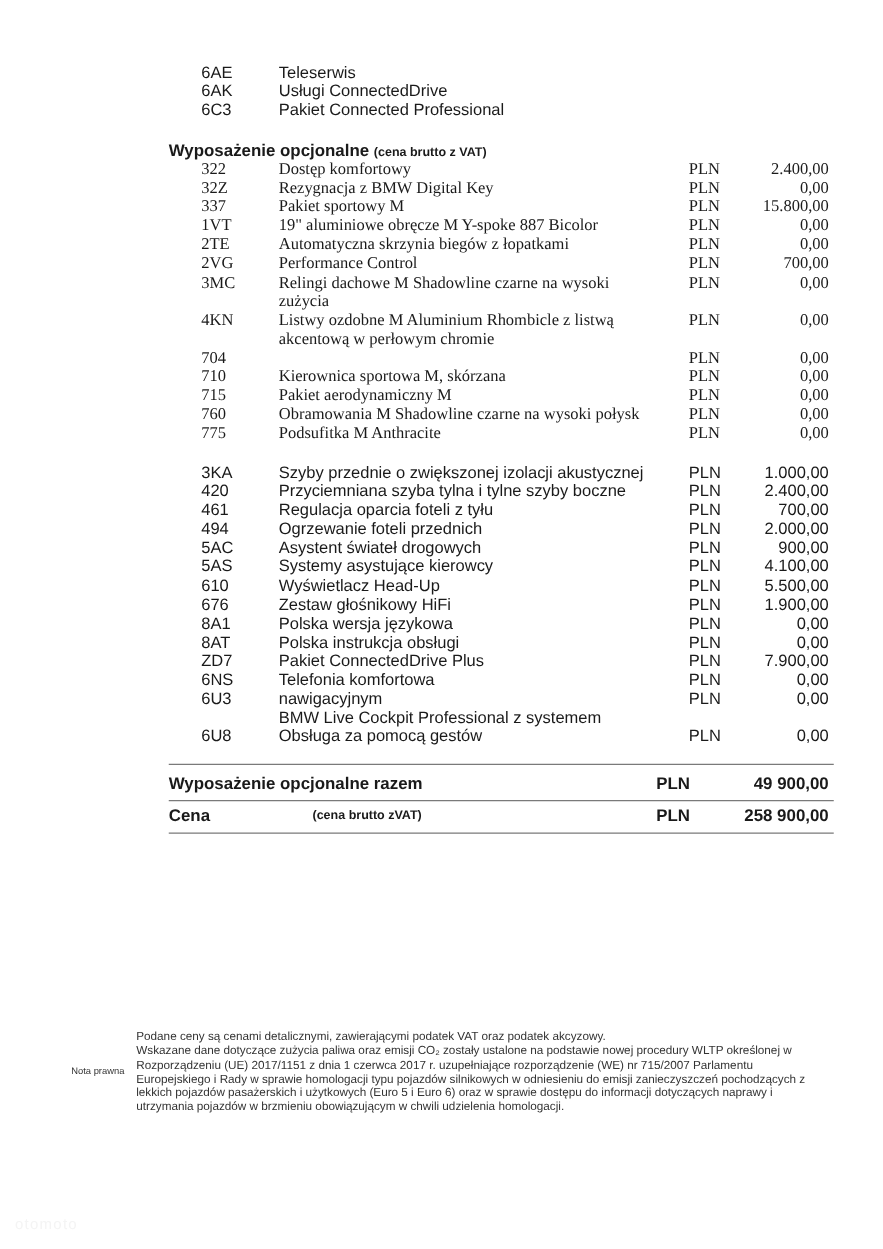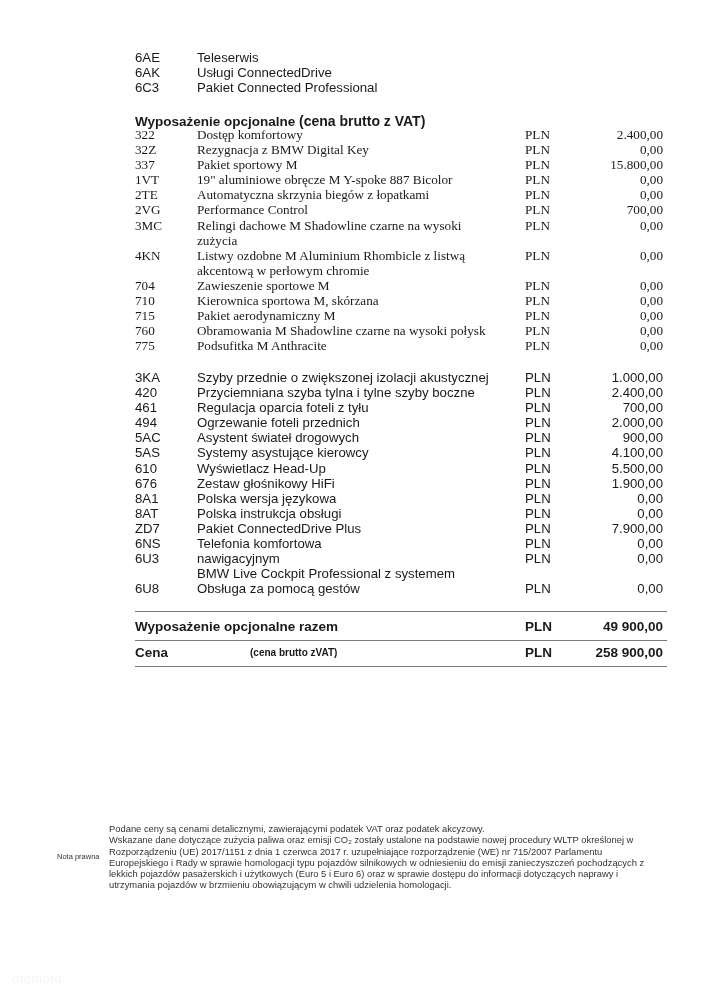--- a/index.html
+++ b/index.html
@@ -2,30 +2,30 @@
 <html><head>
 <meta charset="utf-8">
 <style>
   html, body { margin: 0; padding: 0; background: #ffffff; }
   body {
     width: 706px; height: 999px; position: relative; overflow: hidden;
     font-family: "Liberation Sans", sans-serif; color: #1a1a1a;
   }
   .page { position: absolute; left: 0; top: 0; width: 706px; height: 999px; }
   .block { position: absolute; left: 135px; width: 530px; }
-  .row { position: relative; font-size: 13.2px; line-height: 15.1px; height: 15.1px; }
+  .row { position: relative; font-size: 13.2px; line-height: 15.1px; height: 15.1px; margin-left: 26px; }
   .row.two { height: 30.2px; }
   .code { position: absolute; left: 0; top: 0; width: 62px; }
   .desc { position: absolute; left: 62px; top: 0; width: 320px; }
   .cur  { position: absolute; left: 390px; top: 0; width: 40px; }
   .amt  { position: absolute; right: 2px; top: 0; text-align: right; width: 120px; }
 
   #std { top: 50px; }
   #opt-head { position: absolute; left: 135px; top: 113px; font-weight: bold; font-size: 13.5px; }
-  #opt-head .sub { font-size: 14px; font-weight: bold; }
+  #opt-head .sub { font-size: 10px; font-weight: bold; }
   #opt1 { top: 127px; font-family: Liberation Serif, serif; }
   #opt2 { top: 370px; }
 
   .rule { position: absolute; left: 135px; width: 532px; height: 1px; background: #7a7a7a; }
   .sum { position: absolute; left: 135px; width: 530px; font-weight: bold; font-size: 13.5px; }
   .sum .label { position: absolute; left: 0; top: 0; }
   .sum .note { position: absolute; left: 115px; top: 2px; font-size: 10px; font-weight: bold; }
   .sum .cur { left: 390px; }
   .sum .amt { right: 2px; }
 
@@ -121,23 +121,20 @@
         <span class="code">4KN</span>
         <span class="desc">
           <div>Listwy ozdobne M Aluminium Rhombicle z listwą</div>
           <div>akcentową w perłowym chromie</div>
         </span>
         <span class="cur">PLN</span>
         <span class="amt">0,00</span>
       </div>
       <div class="row">
         <span class="code">704</span>
-        <span class="desc">
-          <div>Zawieszenie sportowe M</div>
-        </span>
         <span class="cur">PLN</span>
         <span class="amt">0,00</span>
       </div>
       <div class="row">
         <span class="code">710</span>
         <span class="desc">
           <div>Kierownica sportowa M, skórzana</div>
         </span>
         <span class="cur">PLN</span>
         <span class="amt">0,00</span>

